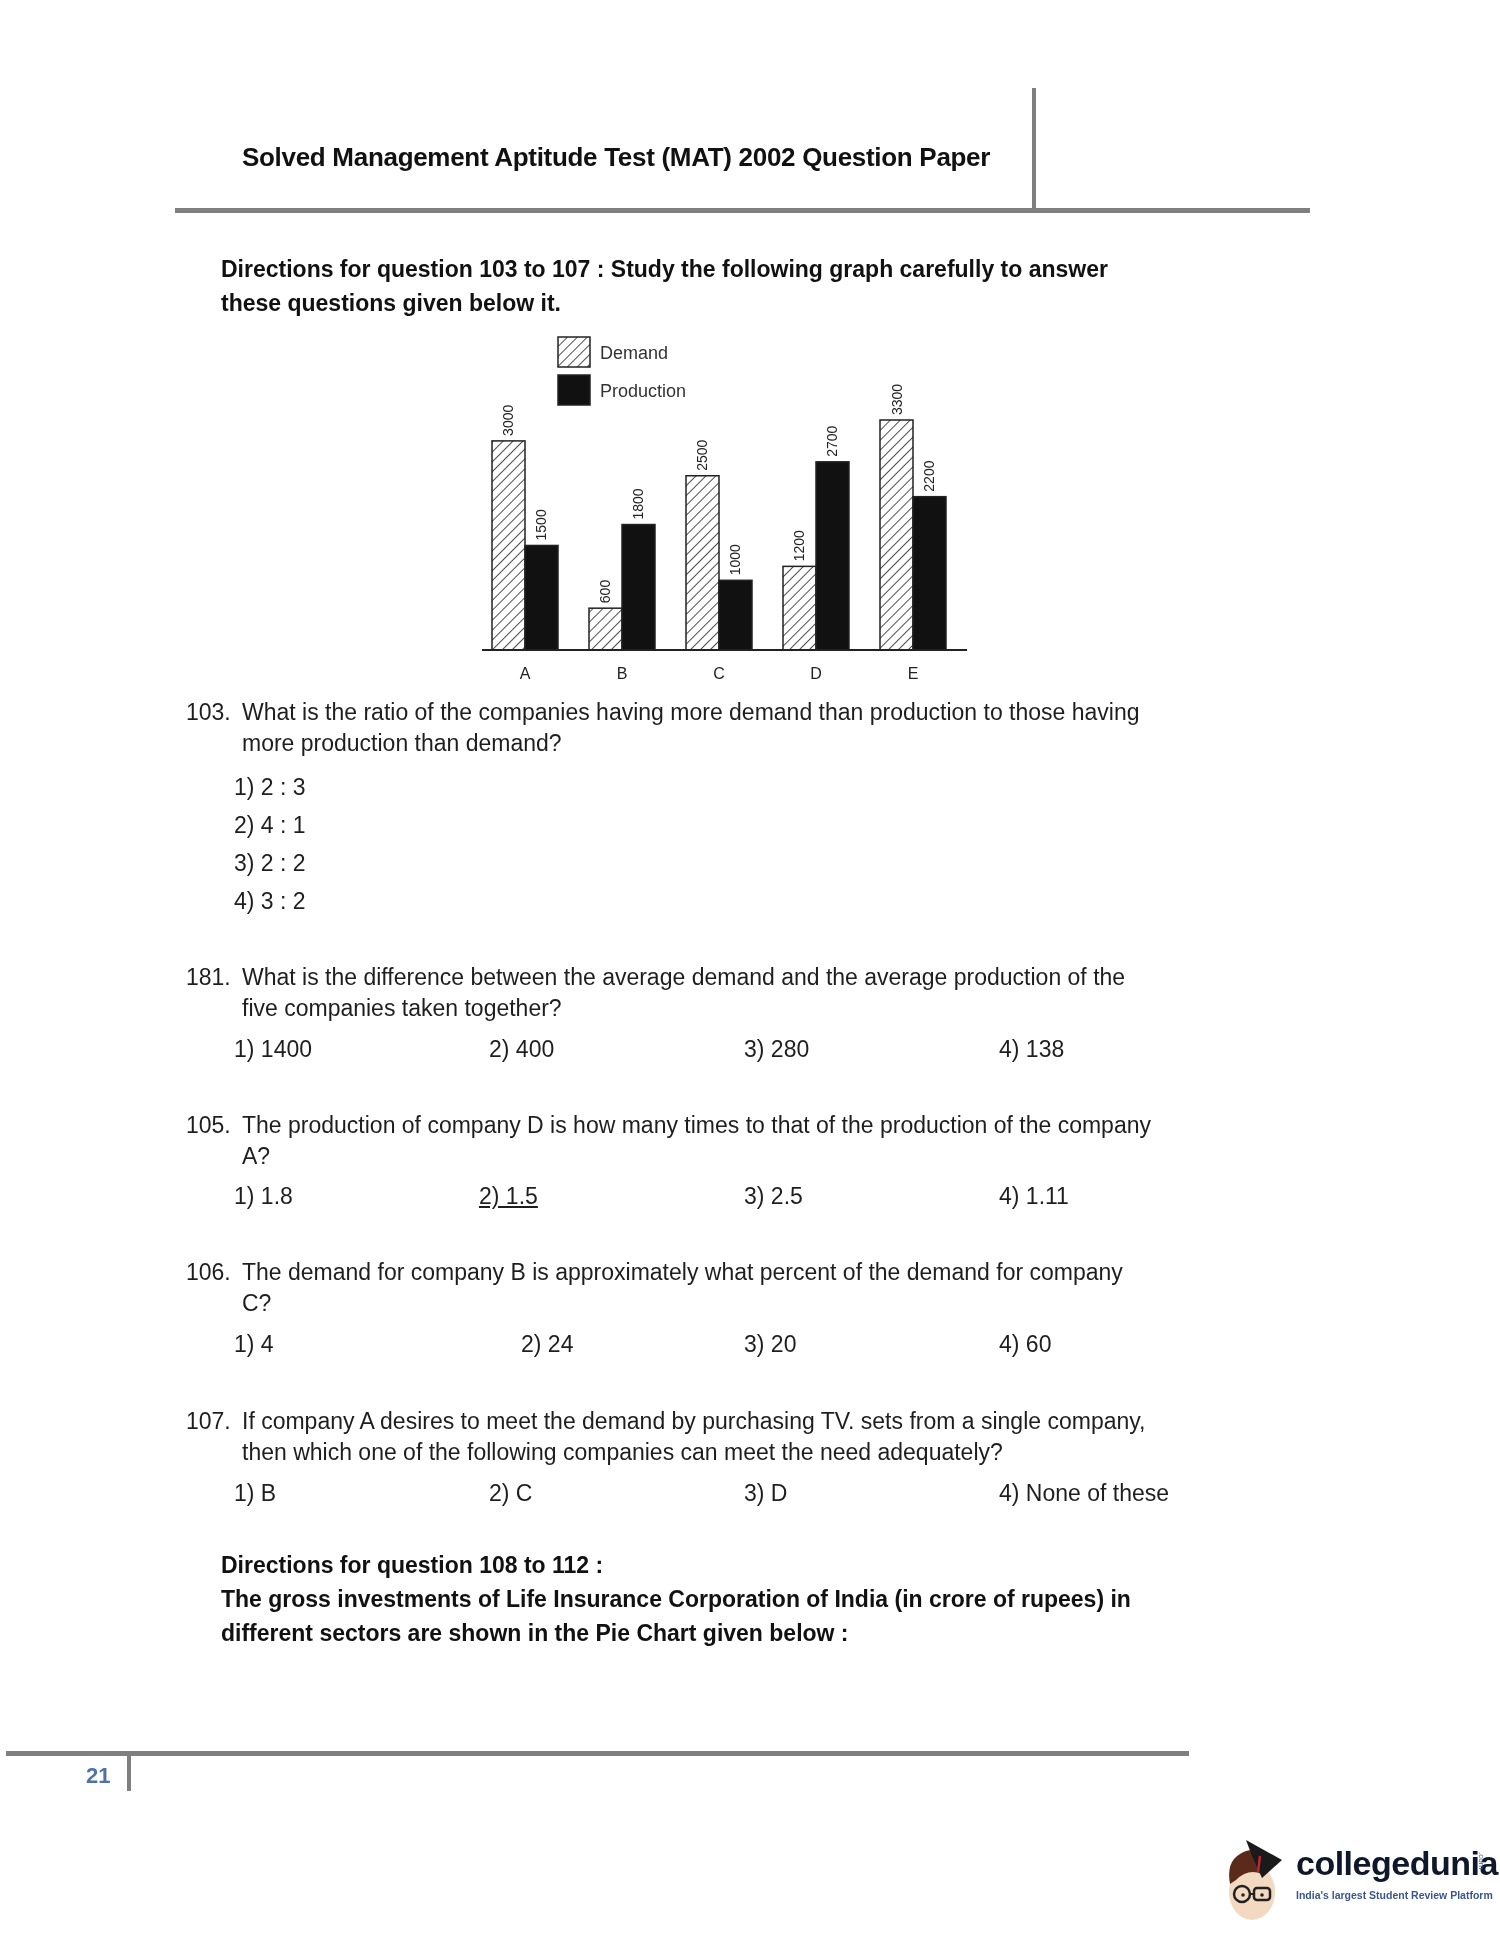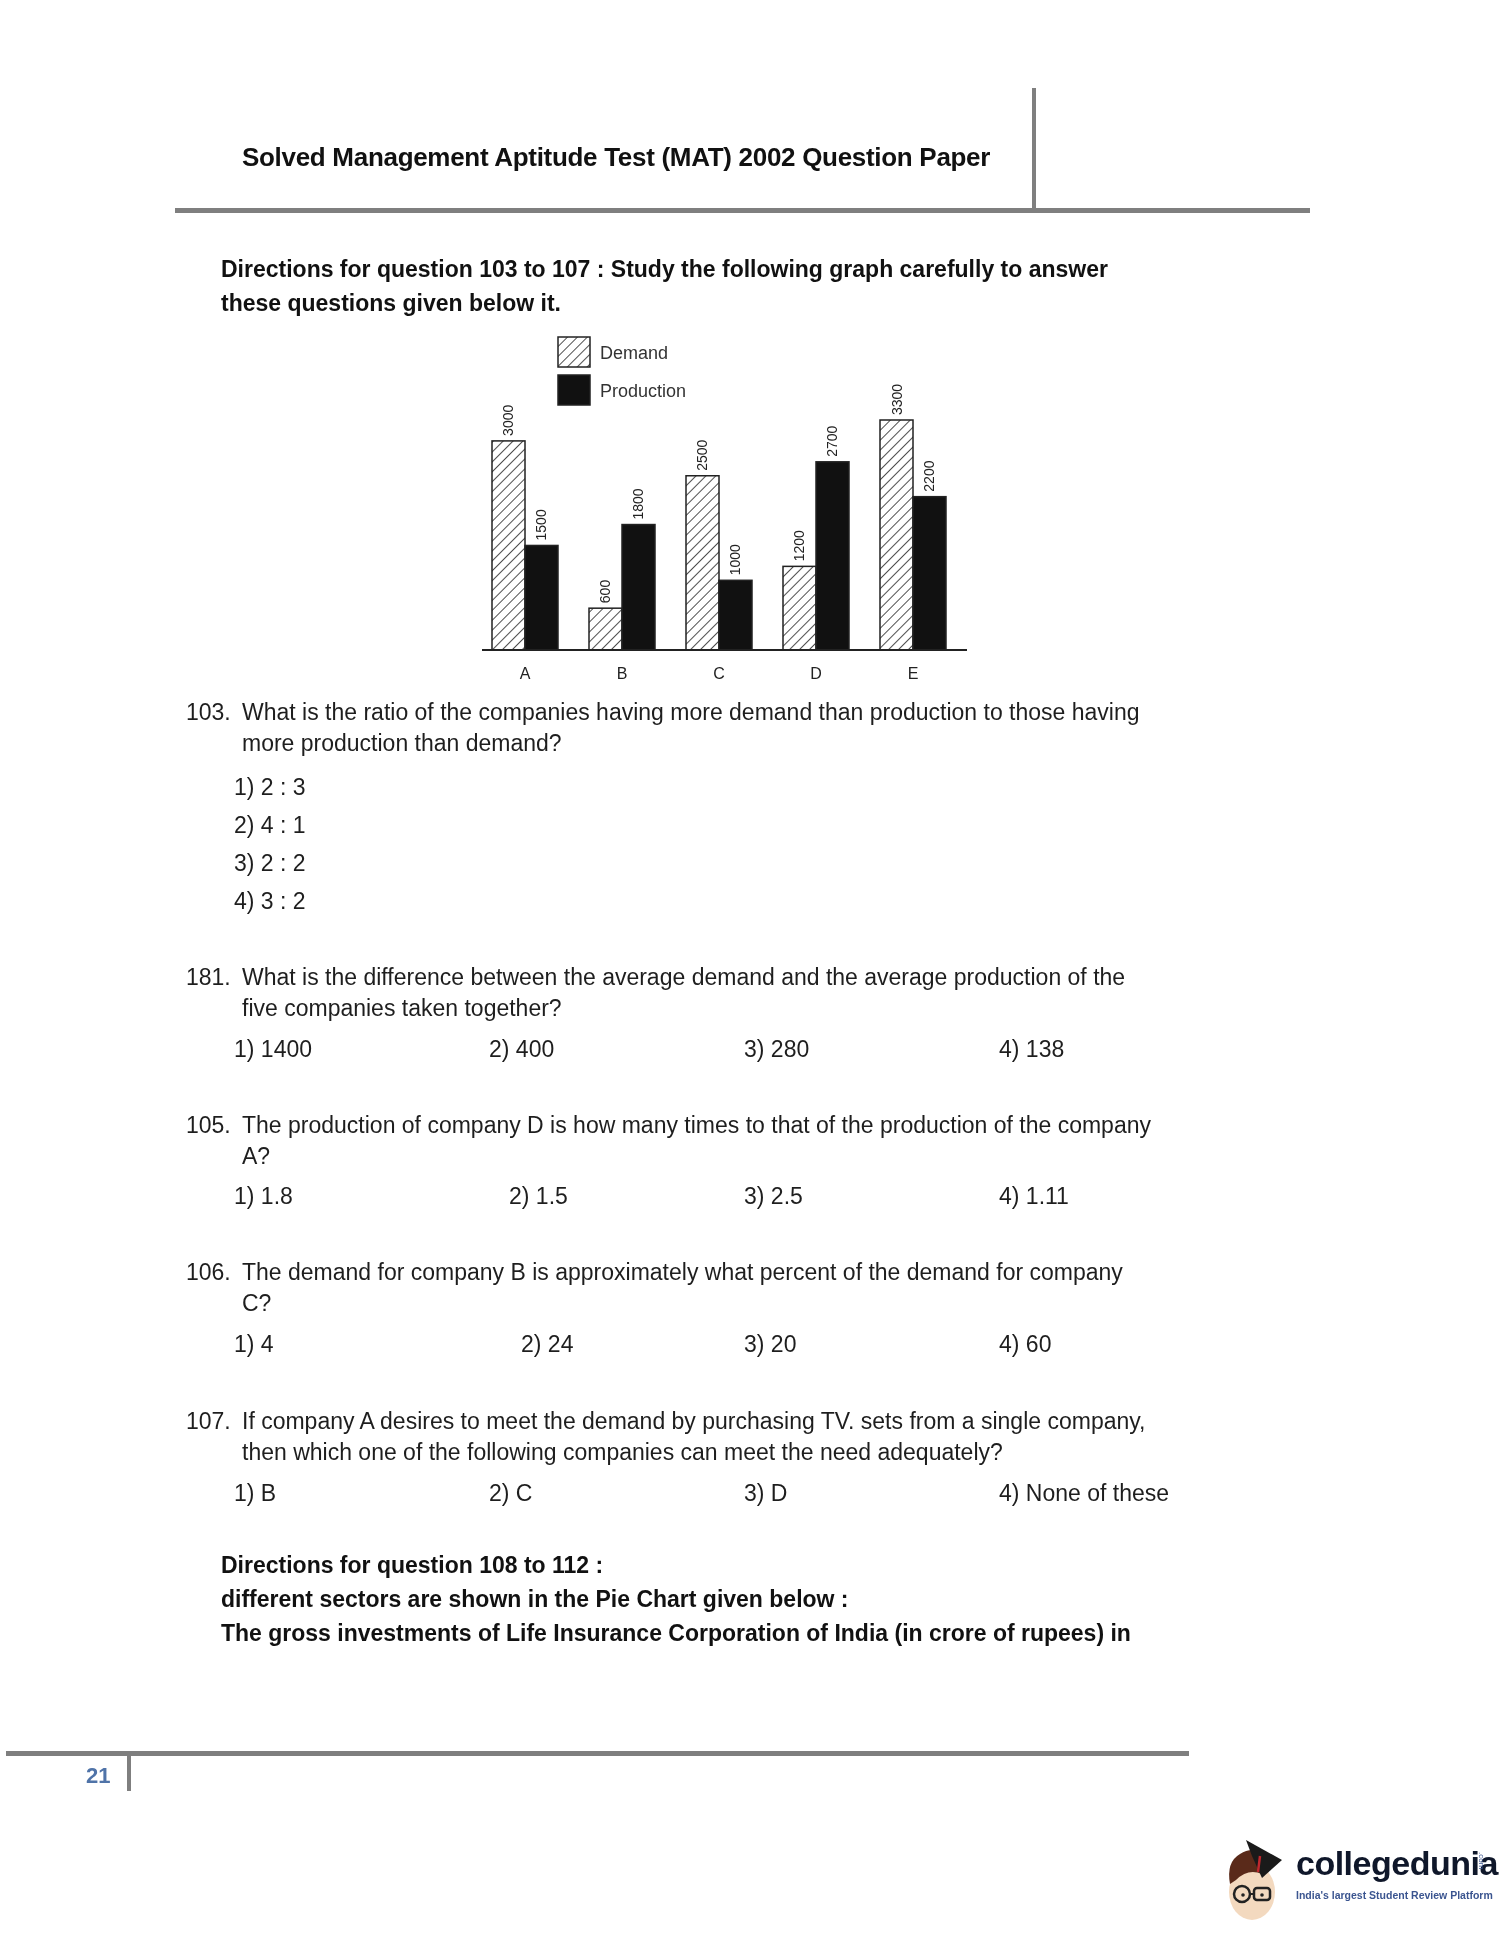--- a/index.html
+++ b/index.html
@@ -112,21 +112,21 @@
 <div class="abs opt-h" style="left:234px; top:1036px;text-align:right;">1) 1400</div>
 <div class="abs opt-h" style="left:489px; top:1036px;">2) 400</div>
 <div class="abs opt-h" style="left:744px; top:1036px;">3) 280</div>
 <div class="abs opt-h" style="left:999px; top:1036px;">4) 138</div>
 
 <div class="abs q" style="top:1110px;">
   <div><span class="qnum">105.</span><span>The production of company D is how many times to that of the production of the company</span></div>
   <div class="qtext-line2">A?</div>
 </div>
 <div class="abs opt-h" style="left:234px; top:1183px;">1) 1.8</div>
-<div class="abs opt-h" style="left:509px; top:1183px;">2) 1.5</div>
+<div class="abs opt-h" style="left:479px; top:1183px;text-decoration:underline;">2) 1.5</div>
 <div class="abs opt-h" style="left:744px; top:1183px;">3) 2.5</div>
 <div class="abs opt-h" style="left:999px; top:1183px;">4) 1.11</div>
 
 <div class="abs q" style="top:1257px;">
   <div><span class="qnum">106.</span><span>The demand for company B is approximately what percent of the demand for company</span></div>
   <div class="qtext-line2">C?</div>
 </div>
 <div class="abs opt-h" style="left:234px; top:1331px;">1) 4</div>
 <div class="abs opt-h" style="left:489px; top:1331px;margin-left:32px;">2) 24</div>
 <div class="abs opt-h" style="left:744px; top:1331px;">3) 20</div>
@@ -136,22 +136,22 @@
   <div><span class="qnum">107.</span><span>If company A desires to meet the demand by purchasing TV. sets from a single company,</span></div>
   <div class="qtext-line2">then which one of the following companies can meet the need adequately?</div>
 </div>
 <div class="abs opt-h" style="left:234px; top:1480px;">1) B</div>
 <div class="abs opt-h" style="left:489px; top:1480px;">2) C</div>
 <div class="abs opt-h" style="left:744px; top:1480px;">3) D</div>
 <div class="abs opt-h" style="left:999px; top:1480px;">4) None of these</div>
 
 <div class="abs dir2">
   <div>Directions for question 108 to 112 :</div>
+  <div>The gross investments of Life Insurance Corporation of India (in crore of rupees) in</div>
   <div>different sectors are shown in the Pie Chart given below :</div>
-  <div>The gross investments of Life Insurance Corporation of India (in crore of rupees) in</div>
 </div>
 
 <div class="abs ftr-rule"></div>
 <div class="abs ftr-vrule"></div>
 <div class="abs pgnum">21</div>
 
 <svg class="abs" style="left:1222px; top:1834px;" width="72" height="92" viewBox="0 0 72 92">
 
   <ellipse cx="30" cy="58" rx="23" ry="28" fill="#f3d9bf"></ellipse>
 

